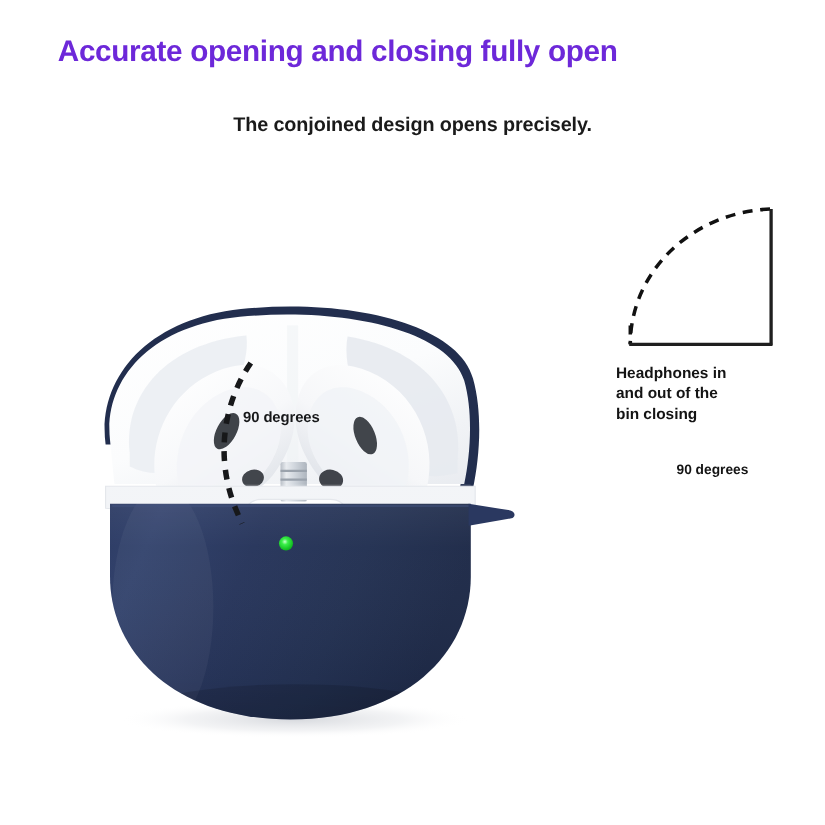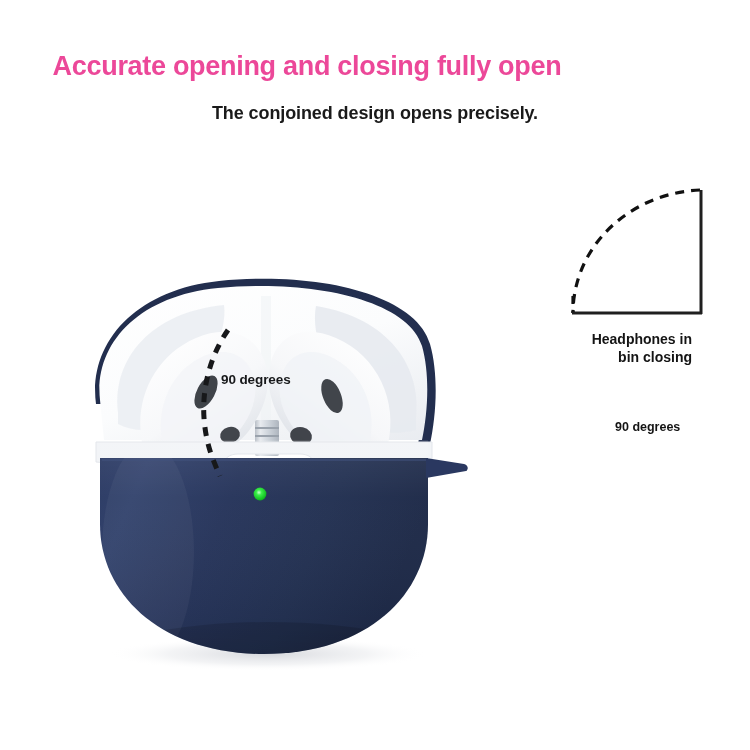--- a/index.html
+++ b/index.html
@@ -14,26 +14,26 @@
     background: #ffffff;
     overflow: hidden;
     font-family: "Liberation Sans", sans-serif;
     -webkit-font-smoothing: antialiased;
   }
 
   
   .title {
     position: absolute;
     left: 0;
-    top: 51px;
+    top: 31px;
     width: 614px;
     text-align: center;
     font-size: 27px;
     font-weight: bold;
-    color: #ec4899;
+    color: #6d28d9;
     letter-spacing: -0.3px;
   }
   .subtitle {
     position: absolute;
     left: 0;
     top: 103px;
     width: 750px;
     text-align: center;
     font-size: 18px;
     font-weight: bold;
@@ -58,24 +58,24 @@
     position: absolute;
     left: 60px;
     top: 242px;
     font-size: 12.5px;
     font-weight: bold;
     color: #141414;
     white-space: nowrap;
   }
   .quad-caption {
     position: absolute;
-    left: 548px;
+    left: 560px;
     top: 330px;
     width: 144px;
-    text-align: right;
+    text-align: left;
     font-size: 14px;
     font-weight: bold;
     line-height: 1.32;
     color: #141414;
   }
 
   
   .product {
     position: absolute;
     left: 78px;
@@ -114,20 +114,21 @@
       <line x1="146" y1="12" x2="146" y2="136" stroke="#1f1f1f" stroke-width="3"></line>
 
       <line x1="17" y1="135" x2="147" y2="135" stroke="#1f1f1f" stroke-width="3"></line>
     </svg>
 
     <div class="quad-label">90 degrees</div>
   </div>
 
   <div class="quad-caption">
     <div>Headphones in</div>
+    <div>and out of the</div>
     <div>bin closing</div>
   </div>
 
   <div class="product">
     <svg width="400" height="400" viewBox="0 0 400 400">
       <defs>
 
         <linearGradient id="navyBody" x1="0" y1="0" x2="1" y2="0.25">
           <stop offset="0%" stop-color="#2b3a63"></stop>
           <stop offset="14%" stop-color="#2f3f6a"></stop>

